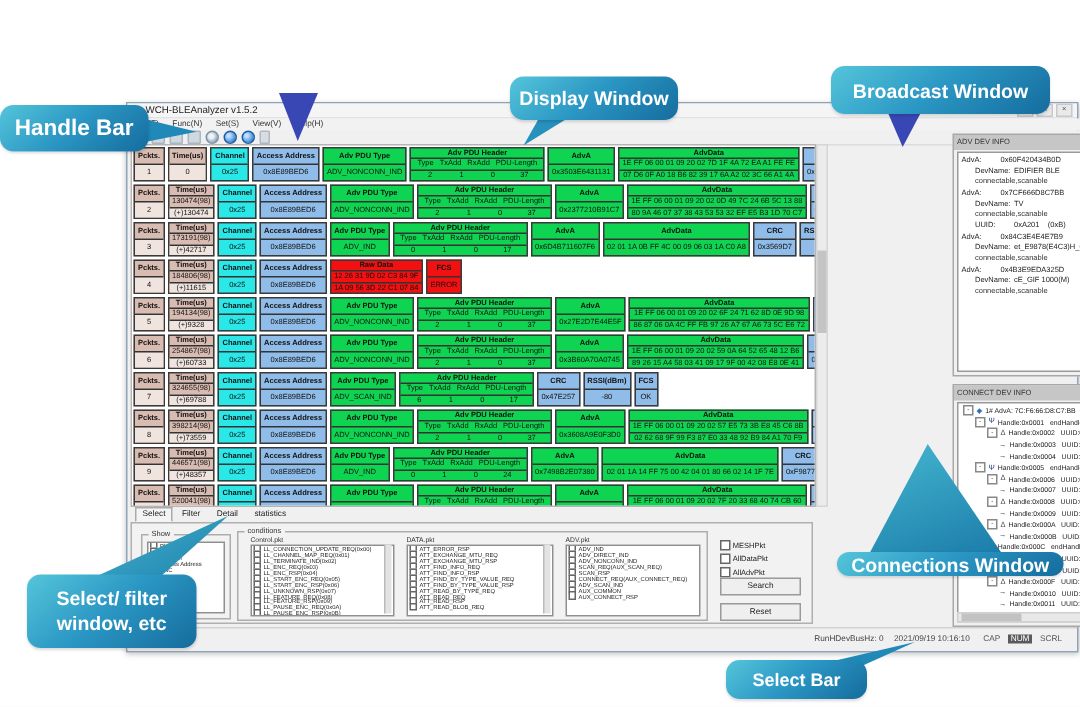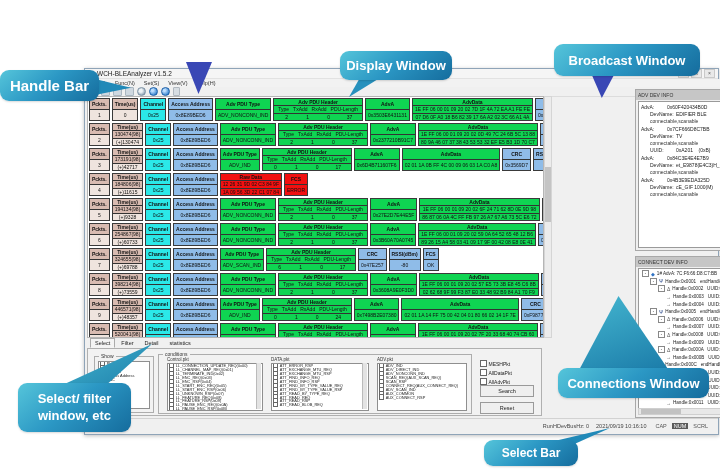--- a/index.html
+++ b/index.html
@@ -897,18 +897,18 @@
   <div class="tail" style="left:186px;top:62px;width:26px;height:32px;background:#3947B5;clip-path:polygon(0 0,100% 0,48% 100%);"></div>
   <div class="tail" style="left:349px;top:76px;width:34px;height:21px;background:#2791BD;clip-path:polygon(35% 0,100% 0,0 100%);"></div>
   <div class="tail" style="left:591px;top:73px;width:24px;height:25px;background:#3947B5;clip-path:polygon(0 0,100% 0,45% 100%);"></div>
   <div class="tail" style="left:578px;top:296px;width:92px;height:76px;background:linear-gradient(160deg,#45b7d0,#1a7aa8);clip-path:polygon(44% 0,0 100%,100% 100%);"></div>
   <div class="tail" style="left:52px;top:344px;width:100px;height:52px;background:linear-gradient(150deg,#45b7d0,#1a7aa8);clip-path:polygon(100% 0,0 88%,42% 100%);"></div>
   <div class="tail" style="left:532px;top:428px;width:78px;height:26px;background:#2089B8;clip-path:polygon(100% 0,0 70%,26% 100%);"></div>
 
   <div class="callout" style="left:0;top:70px;width:99px;height:31px;font-size:15px;">Handle Bar</div>
   <div class="callout" style="left:554px;top:44px;width:146px;height:32px;font-size:13px;">Broadcast Window</div>
   <div class="callout" style="left:340px;top:51px;width:112px;height:29px;font-size:13px;">Display Window</div>
-  <div class="callout" style="left:558px;top:368px;width:151px;height:30px;font-size:13px;">Connections Window</div>
+  <div class="callout" style="left:558px;top:368px;width:151px;height:16px;font-size:13px;">Connections Window</div>
   <div class="callout" style="left:18px;top:383px;width:113px;height:49px;font-size:13px;line-height:1.25;">Select/  filter
 window, etc</div>
   <div class="callout" style="left:484px;top:440px;width:94px;height:26px;font-size:12px;">Select Bar</div>
 
 </div>
 
 </body></html>

